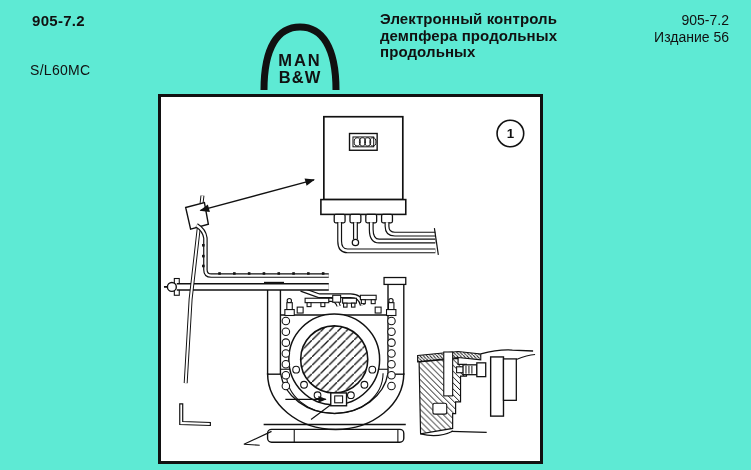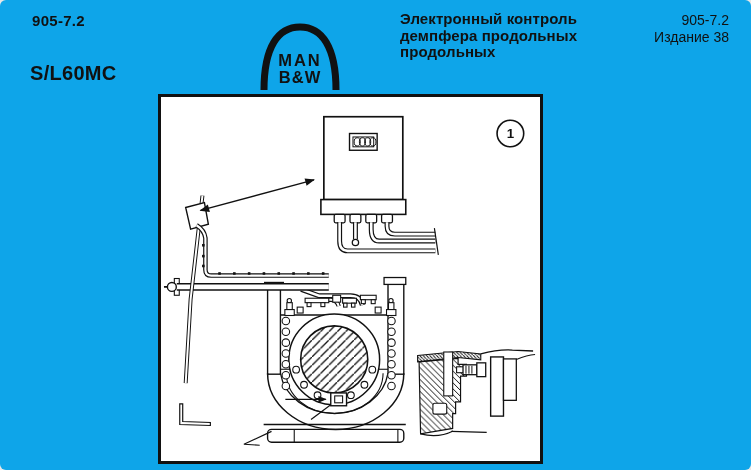--- a/index.html
+++ b/index.html
@@ -1,23 +1,23 @@
 <!DOCTYPE html>
 <html><head>
 <meta charset="utf-8">
 <style>
   html,body{margin:0;padding:0;background:#e8e8e8;}
   .page{
-    position:relative;width:751px;height:470px;background:#0ea5e9;
-    font-family:"Liberation Sans",sans-serif;color:#111;overflow:hidden;border-radius:6px;
+    position:relative;width:751px;height:470px;background:#5eead4;
+    font-family:"Liberation Sans",sans-serif;color:#111;overflow:hidden;
   }
   .code-left{position:absolute;left:32px;top:12px;font-size:15px;font-weight:bold;letter-spacing:.3px;}
-  .model{position:absolute;left:30px;top:62px;font-size:20px;font-weight:bold;letter-spacing:.3px;}
+  .model{position:absolute;left:30px;top:62px;font-size:14px;font-weight:normal;letter-spacing:.3px;}
   .logo{position:absolute;left:256px;top:20px;width:88px;height:72px;}
-  .title{position:absolute;left:400px;top:11px;width:250px;font-size:15px;font-weight:bold;line-height:16.5px;letter-spacing:.1px;}
+  .title{position:absolute;left:380px;top:11px;width:250px;font-size:15px;font-weight:bold;line-height:16.5px;letter-spacing:.1px;}
   .refs{position:absolute;right:22px;top:12px;text-align:right;font-size:14px;line-height:17px;}
   .figure-frame{
     position:absolute;left:158px;top:94px;width:385px;height:370px;
     border:3px solid #111;box-sizing:border-box;background:#fff;
   }
   .figure-frame svg{display:block;width:100%;height:100%;}
 </style>
 </head>
 <body>
 
@@ -35,21 +35,21 @@
   </div>
 
   <div class="title">
     <div>Электронный контроль</div>
     <div>демпфера продольных</div>
     <div>продольных</div>
   </div>
 
   <div class="refs">
     <div>905-7.2</div>
-    <div>Издание 38</div>
+    <div>Издание 56</div>
   </div>
 
   <div class="figure-frame">
     <svg viewBox="0 0 384 369" preserveAspectRatio="none">
       <defs>
         <pattern id="hatchA" patternUnits="userSpaceOnUse" width="8.5" height="8.5">
           <path d="M -1 9.5 L 9.5 -1" stroke="#111" stroke-width="1.3"></path>
         </pattern>
         <pattern id="hatchB" patternUnits="userSpaceOnUse" width="6" height="6">
           <path d="M -1 -1 L 7 7" stroke="#111" stroke-width="1"></path>

